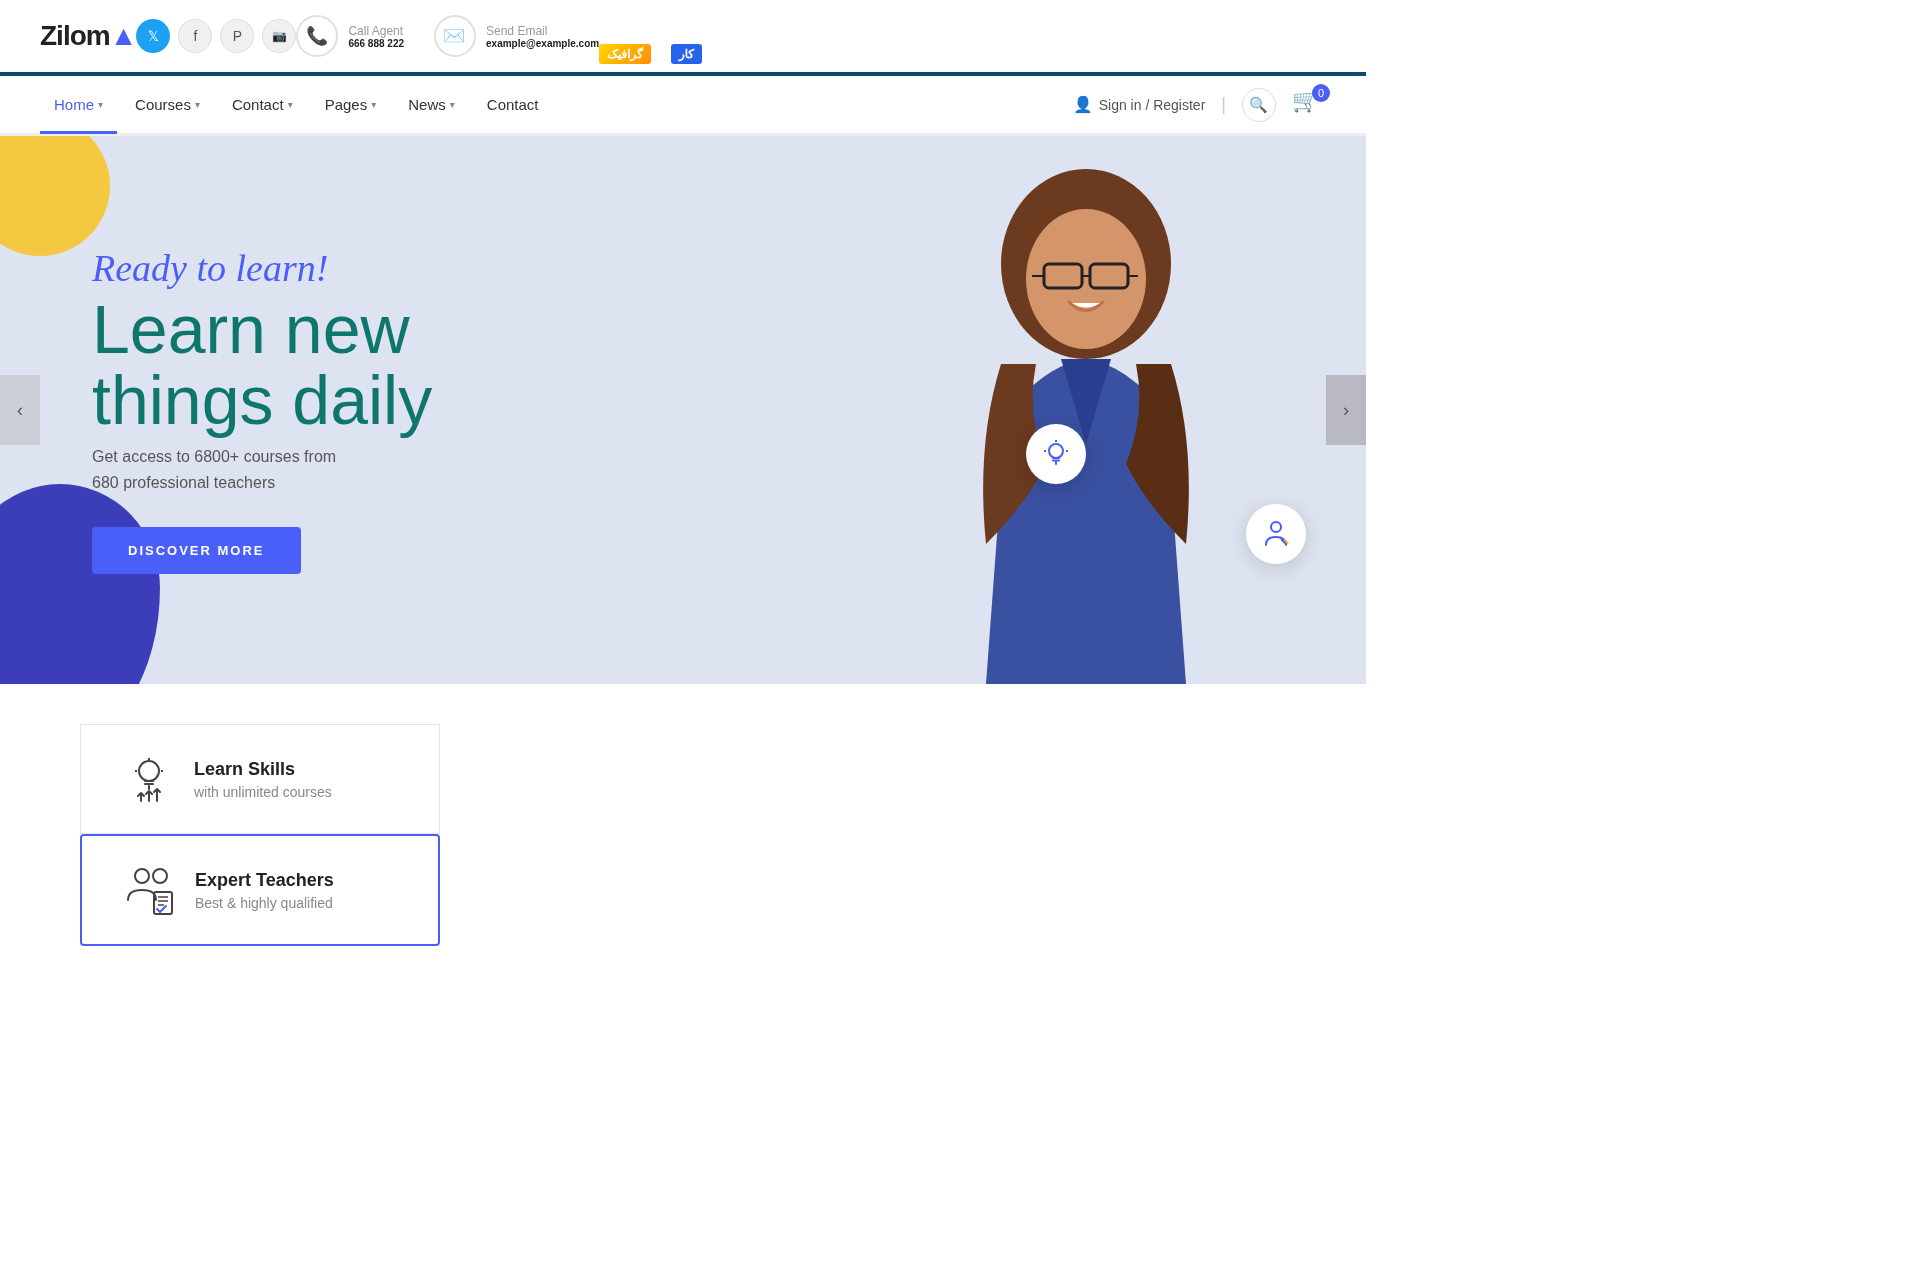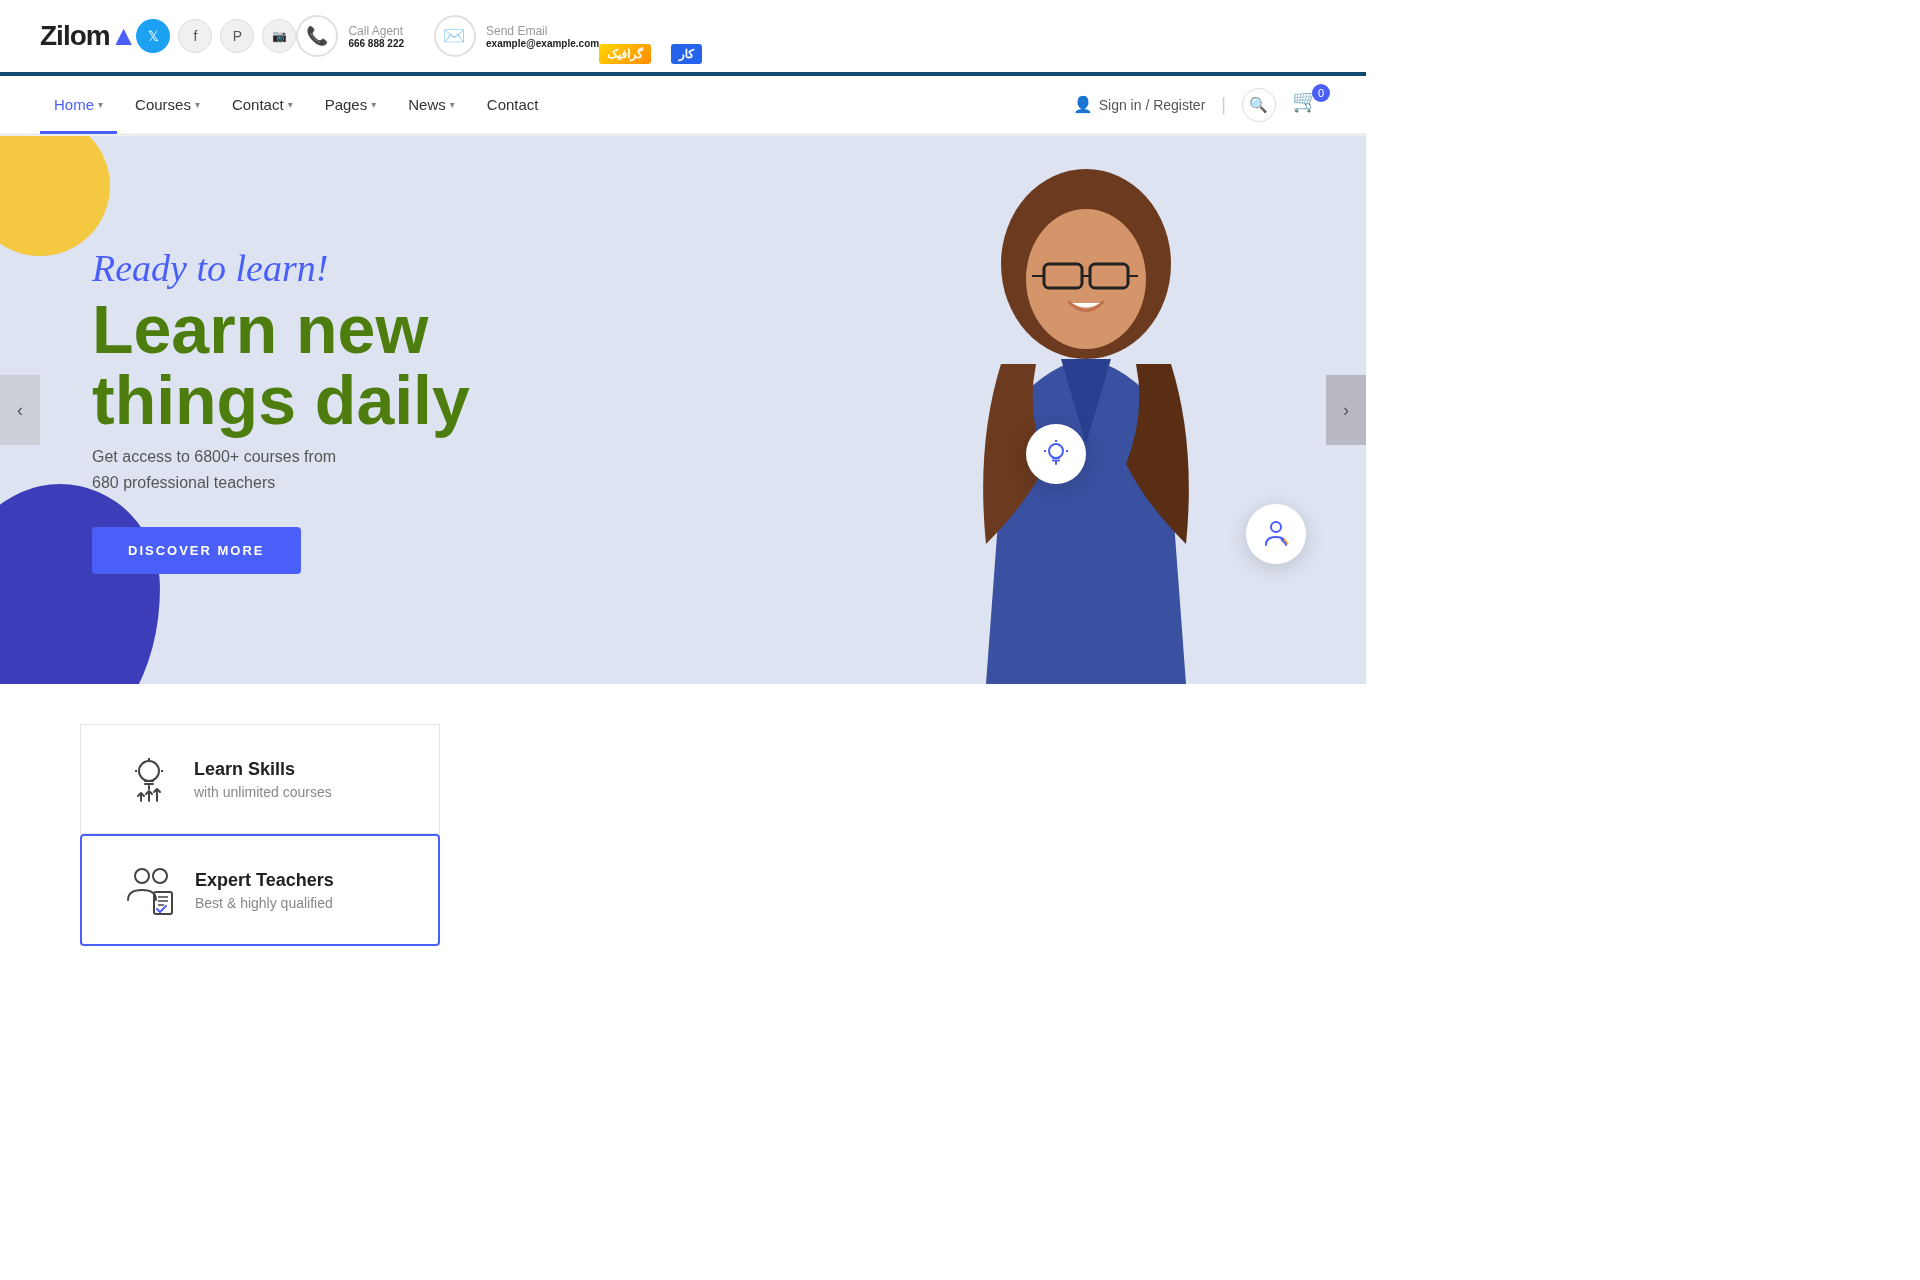--- a/index.html
+++ b/index.html
@@ -205,22 +205,22 @@
     }
     .hero-subtitle {
       font-family: 'Brush Script MT', cursive;
       font-size: 38px;
       color: #4a5ff7;
       margin-bottom: 4px;
       font-style: italic;
     }
     .hero-title {
       font-size: 68px;
-      font-weight: 700;
-      color: #4d7c0f;
+      font-weight: 400;
+      color: #0f766e;
       line-height: 1.05;
       margin-bottom: 8px;
     }
     .hero-desc {
       font-size: 16px;
       color: #555;
       line-height: 1.6;
       margin-bottom: 32px;
     }
     .hero-btn {

